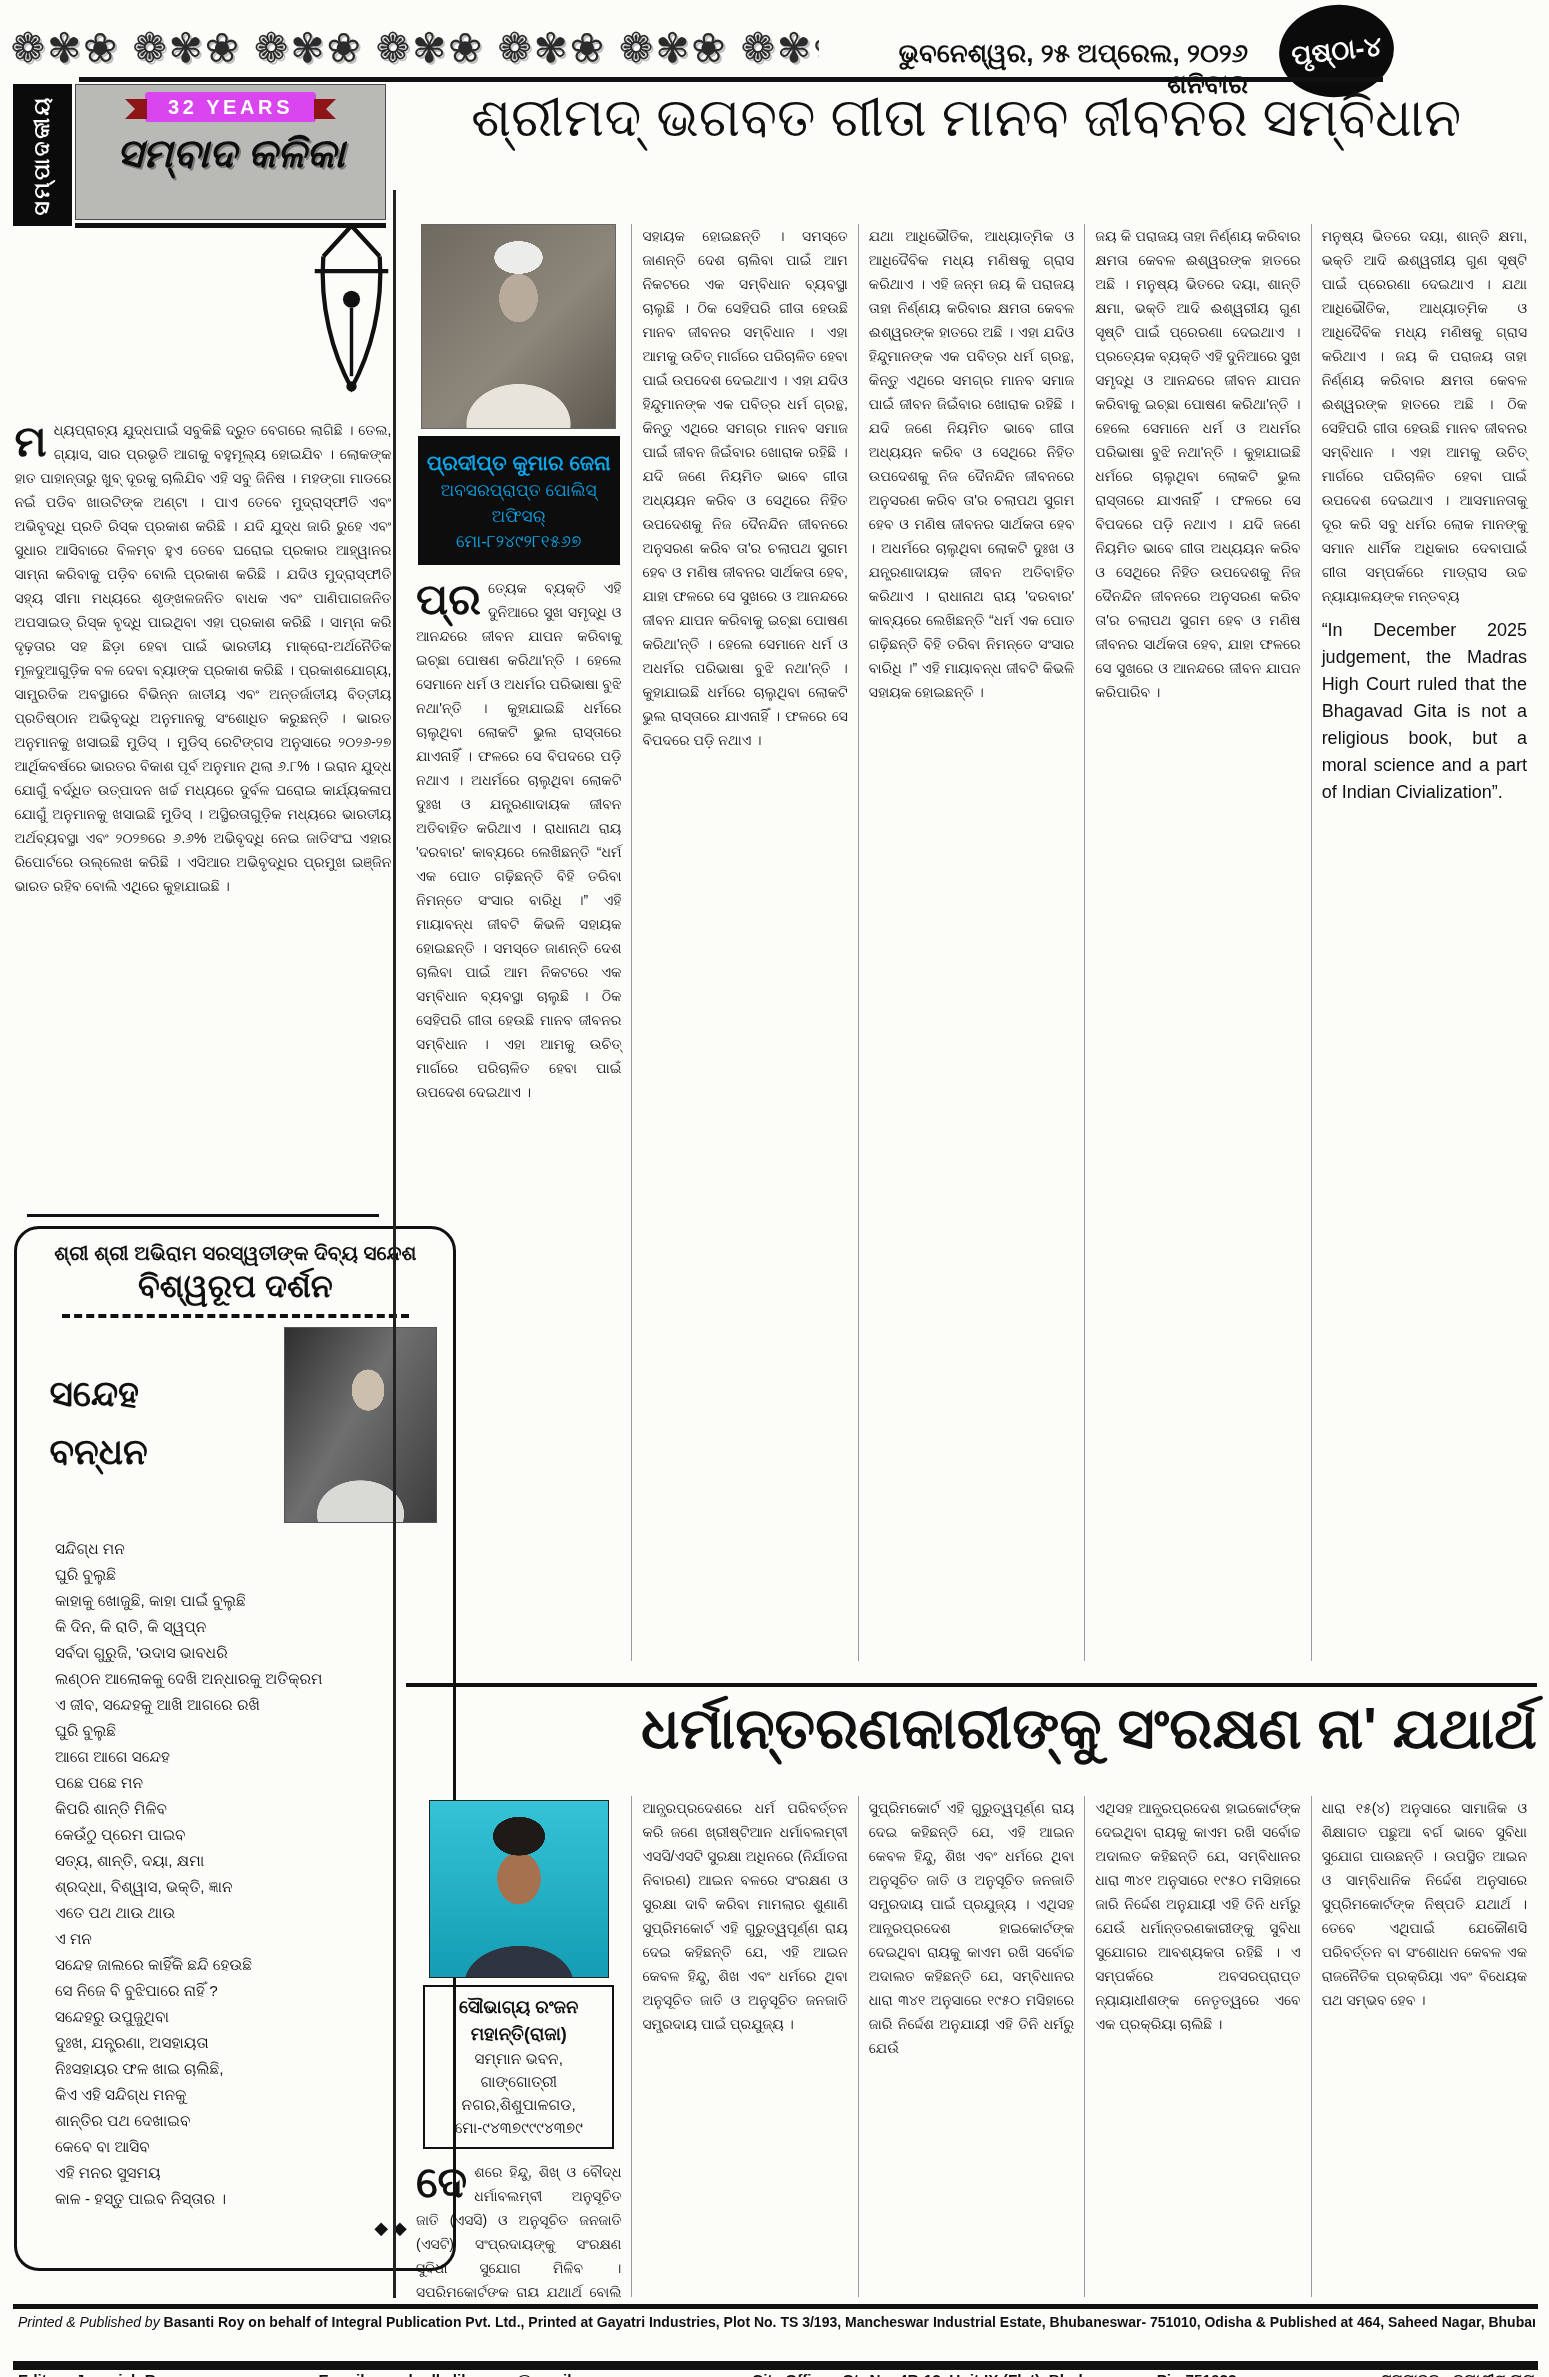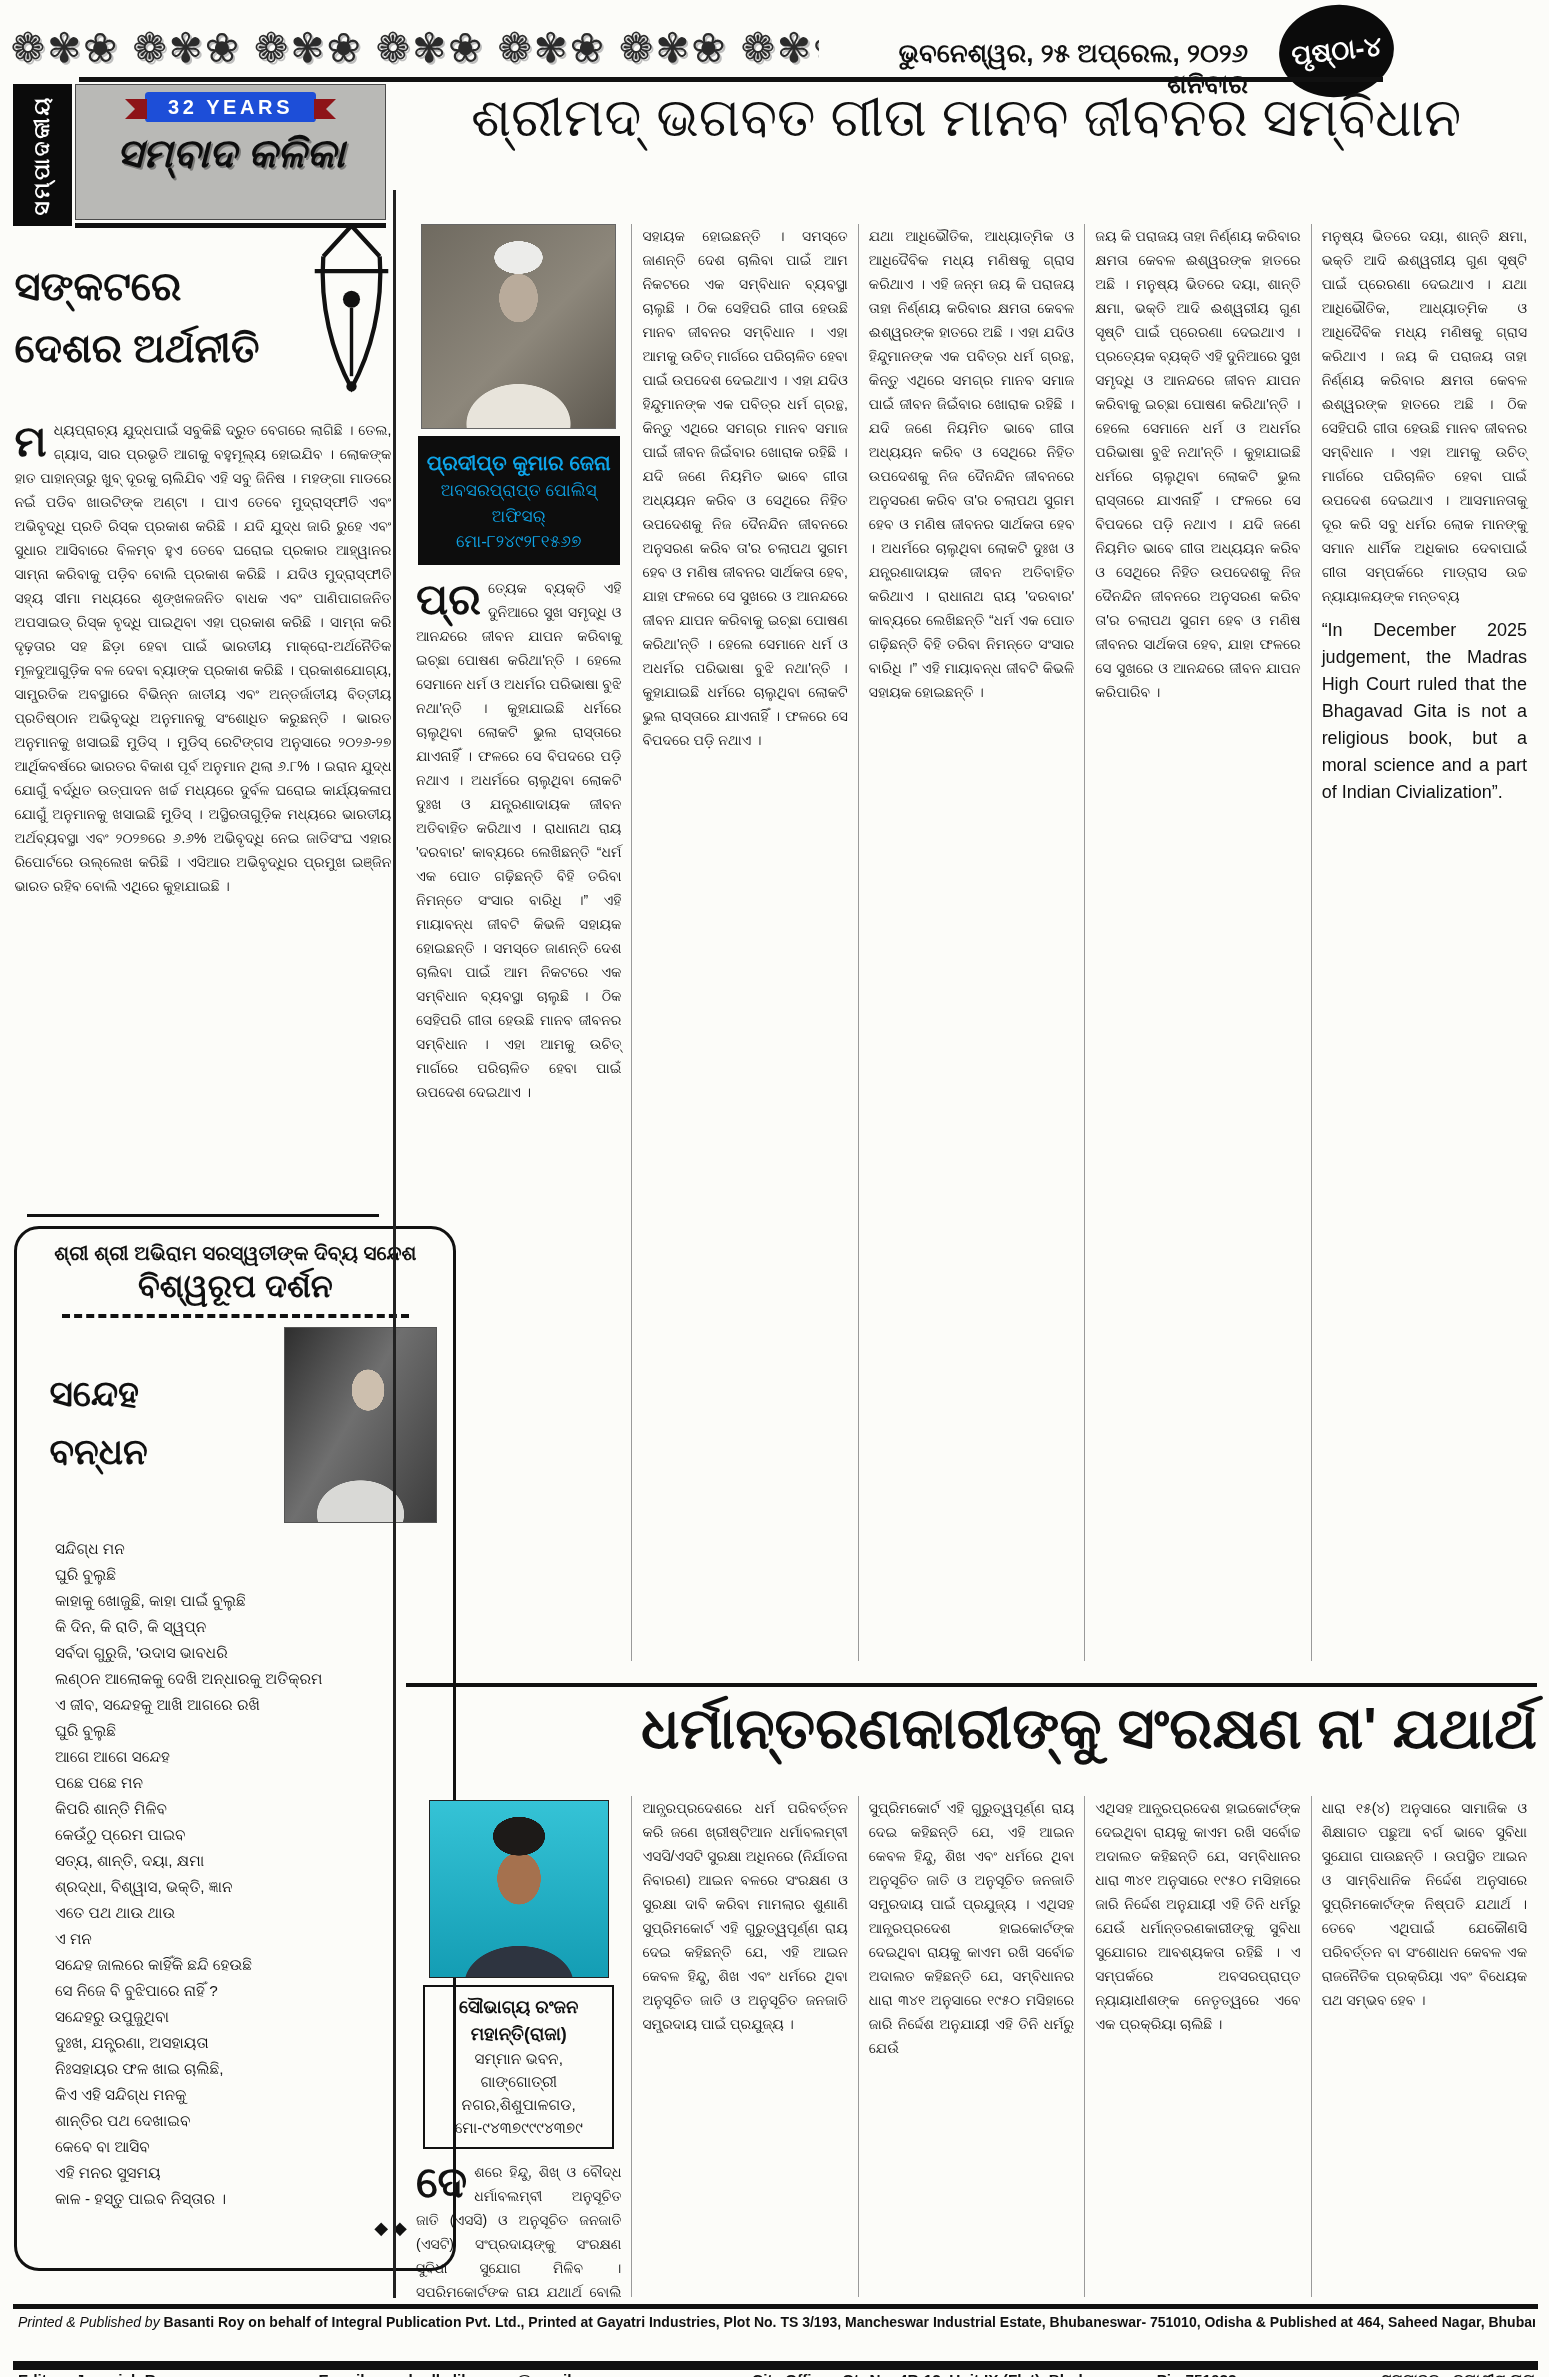--- a/index.html
+++ b/index.html
@@ -17,21 +17,21 @@
           color:#fff;font-size:27px;font-weight:bold;}
   .header-rule{left:79px;top:77px;width:1304px;height:4.5px;background:#111;}
 
   
   .mast-strip{left:12.6px;top:84px;width:59px;height:142px;background:#0b0b0b;display:flex;
           align-items:center;justify-content:center;}
   .mast-strip span{writing-mode:vertical-rl;transform:rotate(180deg);color:#fff;
           font-size:21.5px;font-weight:bold;letter-spacing:2.7px;}
   .mast-box{left:75px;top:84px;width:311px;height:136px;background:#b9b9b6;border:1.8px solid #4a4a4a;
           box-sizing:border-box;text-align:center;}
-  .ribbon{position:relative;display:inline-block;margin-top:7.2px;background:#1d4ed8;color:#fff;
+  .ribbon{position:relative;display:inline-block;margin-top:7.2px;background:#d946ef;color:#fff;
           font-size:20px;font-weight:bold;letter-spacing:3.6px;padding:3.6px 23px;border-radius:3.6px;}
   .ribbon::before,.ribbon::after{content:"";position:absolute;top:7.2px;border:10.8px solid #8e1418;
           border-left-color:transparent;border-right-color:transparent;}
   .ribbon::before{left:-20px;border-right:12.6px solid #8e1418;border-top-color:#8e1418;}
   .ribbon::after{right:-20px;border-left:12.6px solid #8e1418;border-top-color:#8e1418;}
   .mast-logo{font-size:40px;font-weight:bold;font-style:italic;margin-top:9px;color:#0d0d0d;
           text-shadow:1.8px 1.8px 0 #7a7a78;}
   .mast-underline{left:75px;top:223px;width:311px;height:5.4px;background:#111;}
 
   
@@ -115,22 +115,20 @@
     <span>ସମ୍ପାଦକୀୟ</span>
   </div>
   <div class="abs mast-box">
     <div class="ribbon">32 YEARS</div>
     <div class="mast-logo">ସମ୍ବାଦ କଳିକା</div>
   </div>
   <div class="abs mast-underline"></div>
 
   <div class="abs headline1">ଶ୍ରୀମଦ୍ ଭଗବତ ଗୀତା ମାନବ ଜୀବନର ସମ୍ବିଧାନ</div>
 
-  <div class="abs ed-head">ସଙ୍କଟରେ
-ଦେଶର ଅର୍ଥନୀତି</div>
   <div class="abs pen-nib">
     <svg viewBox="0 0 90 200" width="79" height="171">
       <path d="M45 2 L12 38 M45 2 L78 38" stroke="#111" stroke-width="5" fill="none"></path>
       <line x1="2" y1="55" x2="88" y2="55" stroke="#111" stroke-width="5"></line>
       <path d="M12 38 C 8 95, 22 150, 45 192 C 68 150, 82 95, 78 38" fill="none" stroke="#111" stroke-width="5"></path>
       <circle cx="45" cy="88" r="10" fill="#111"></circle>
       <line x1="45" y1="98" x2="45" y2="178" stroke="#111" stroke-width="4"></line>
       <circle cx="45" cy="190" r="6" fill="#111"></circle>
     </svg>
   </div>

